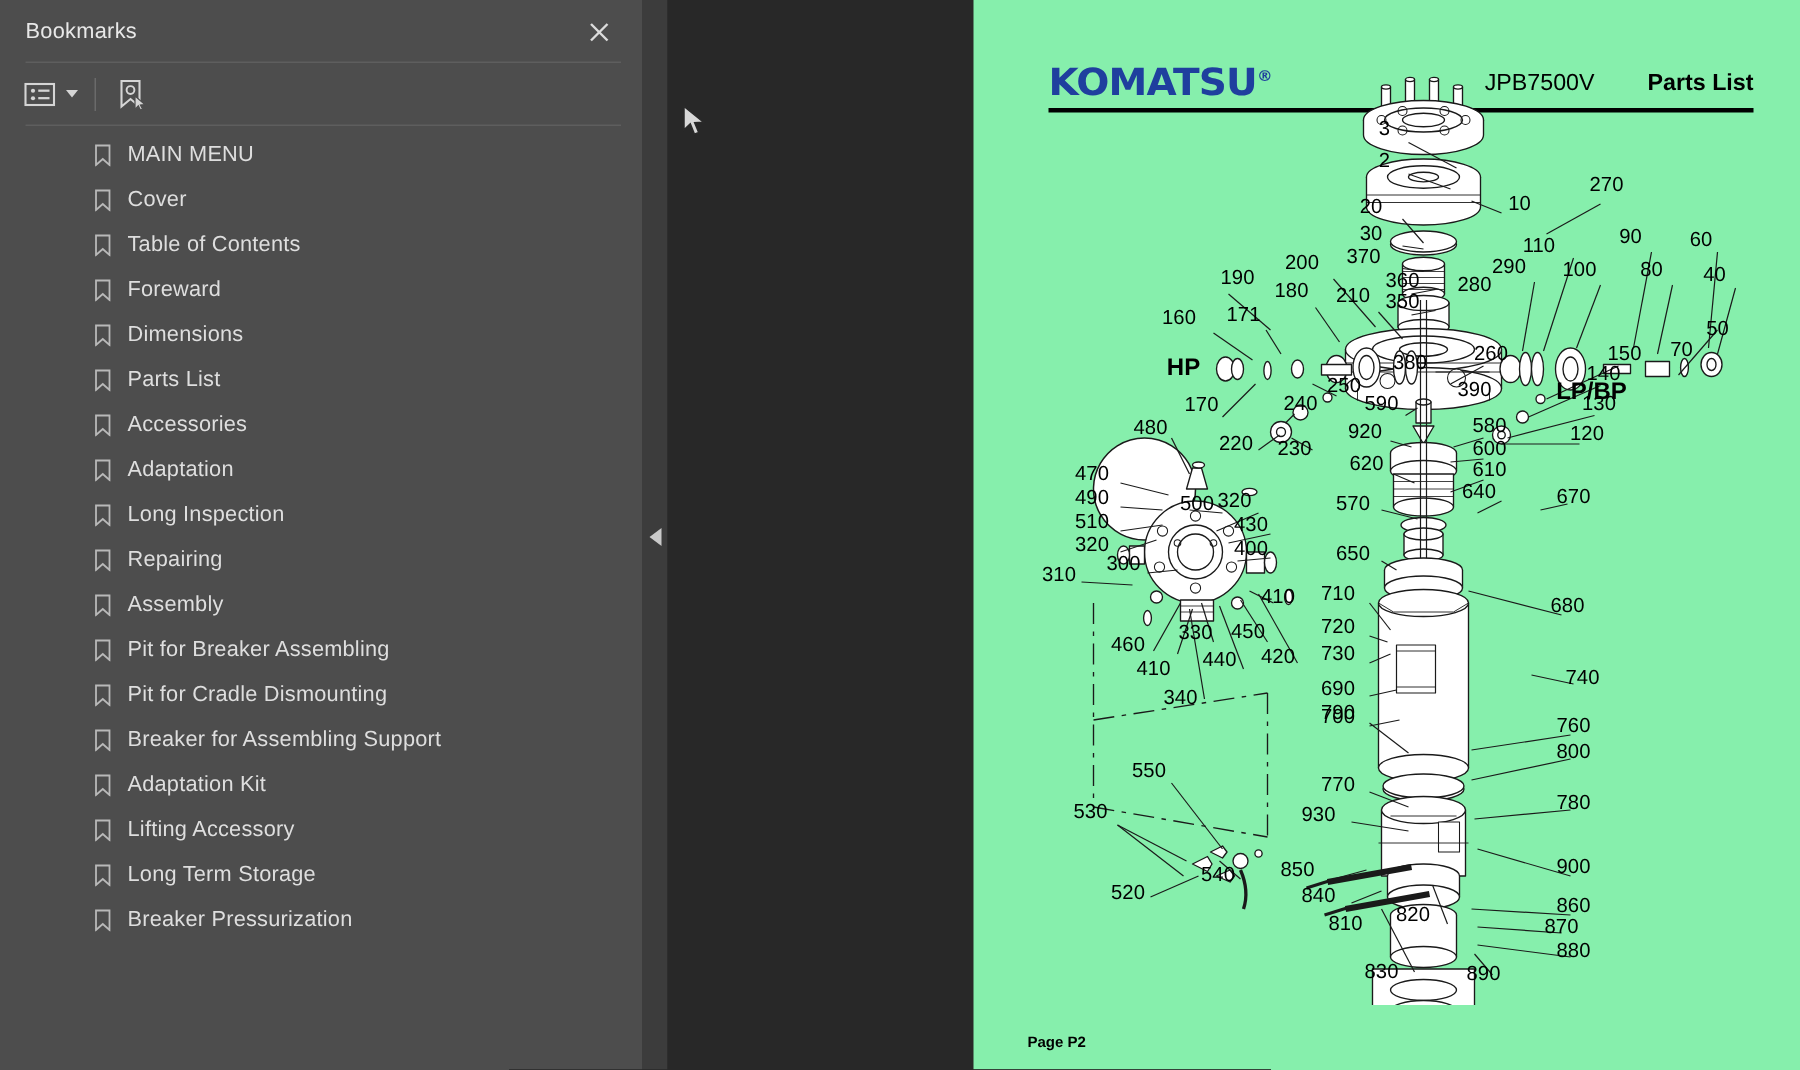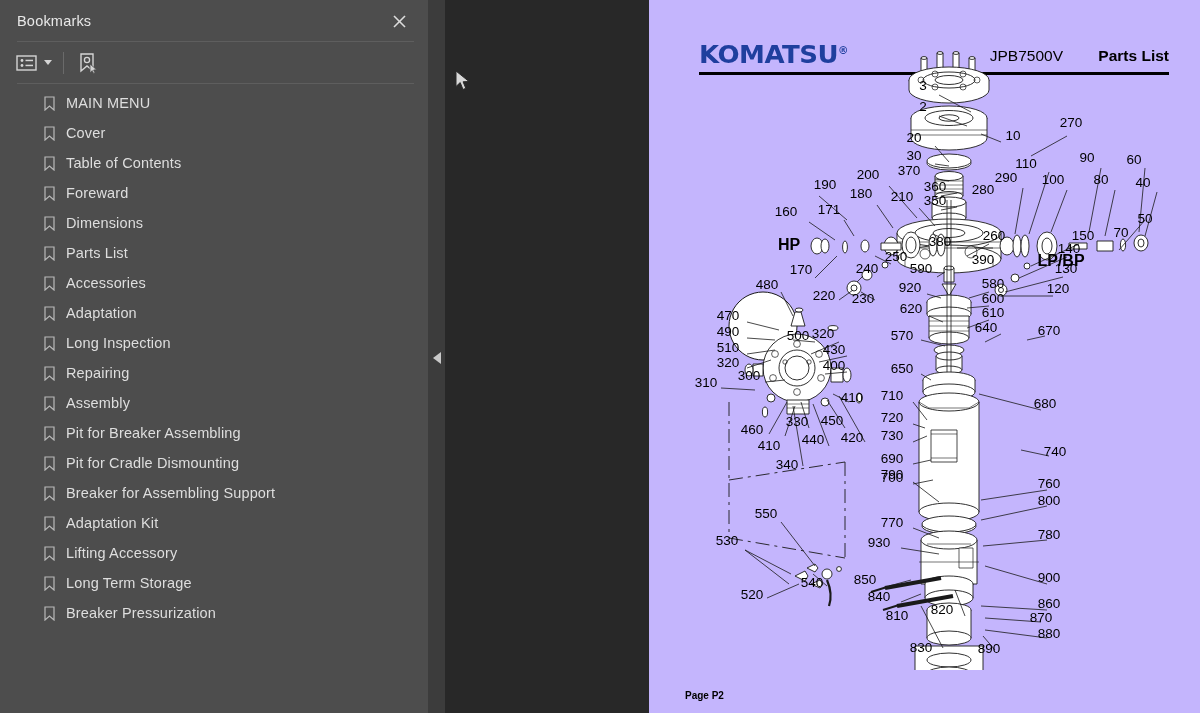--- a/index.html
+++ b/index.html
@@ -60,22 +60,23 @@
   }
   .caret {
     width: 0; height: 0;
     border-left: 4px solid transparent;
     border-right: 4px solid transparent;
     border-top: 5px solid #d5d5d5;
     margin-left: 6px;
   }
 
   #bm-list {
-    position: absolute; left: 16px; top: 88px;
+    position: absolute; left: 0; top: 88px;
     width: 100%;
+    padding-left: 35px;
   }
   .bm-item {
     display: flex; align-items: center;
     height: 30px;
     padding-left: 28px;
     cursor: pointer;
   }
   .bm-icon { width: 22px; flex: none; display: flex; align-items: center; }
   .bm-label {
     font-size: 14.5px;
@@ -107,21 +108,21 @@
   
   #viewer {
     position: absolute; left: 445px; top: 0;
     width: 755px; height: 713px;
     background: #282828;
     overflow: hidden;
   }
   #page {
     position: absolute; left: 204px; top: 0;
     width: 551px; height: 713px;
-    background: #c4b5fd;
+    background: #86efac;
   }
 
   
   #doc-header {
     position: absolute; left: 50px; top: 38px;
     width: 470px; height: 34px;
   }
   #logo {
     position: absolute; left: 0; top: 2px;
     font-size: 25px; font-weight: bold;

